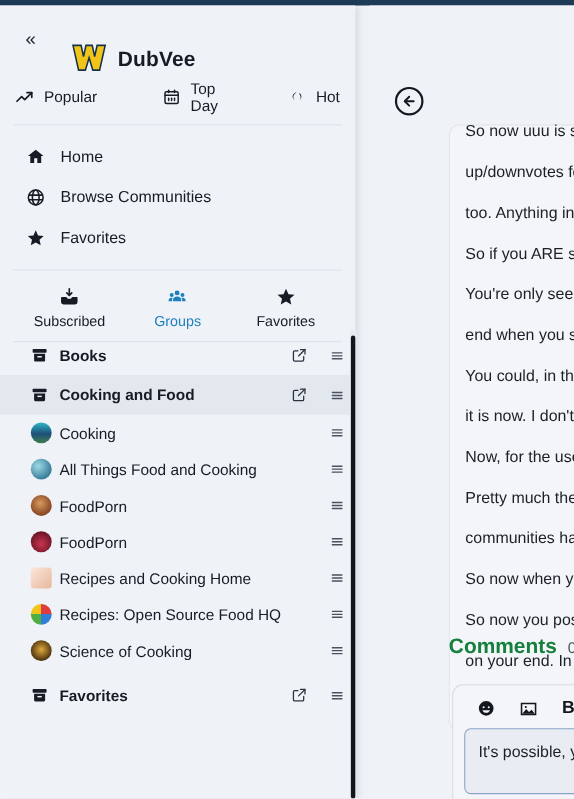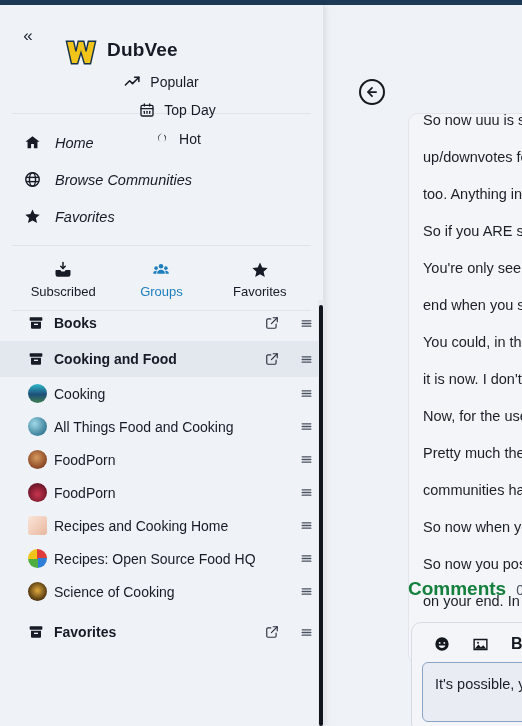--- a/index.html
+++ b/index.html
@@ -99,37 +99,37 @@
   }
   .sb-header {
     height: 62px; display: flex; align-items: center; padding: 0 14px;
     position: relative;
   }
   .collapse-btn {
     width: 28px; height: 28px; display:flex; align-items:center; justify-content:center;
     font-size: 17px; color: #1b2230; cursor: pointer; background: none; border: none;
     font-family: "Liberation Sans", sans-serif;
   }
-  .brand { display:flex; align-items:flex-start; gap: 9px; margin-left: 22px; margin-top: 32px; }
+  .brand { display:flex; align-items:flex-end; gap: 9px; margin-left: 22px; margin-top: 32px; }
   .brand-name { font-size: 19px; font-weight: bold; color: #161b26; letter-spacing: .2px; }
 
   .sortbar {
     display: flex; align-items: center; height: 42px;
-    padding: 0 0; gap: 0; flex-direction: column;
+    padding: 0 0; gap: 0;
   }
   .sortitem {
     display: flex; align-items: center; gap: 9px;
     padding: 6px 14px; cursor: pointer;
     font-size: 14px; color: #171c26;
   }
   .sortitem svg { flex: none; }
 
   .divider { height: 1px; background: #dfe3ea; margin: 4px 12px; }
 
-  .navlist { padding: 6px 0 2px 0; font-style: italic; }
+  .navlist { padding: 6px 0 2px 0; }
   .navitem {
     display: flex; align-items: center; gap: 14px;
     height: 37px; padding: 0 24px; cursor: pointer;
     font-size: 14.5px; color: #161b26;
   }
   .navitem svg { flex: none; }
 
   .tabs {
     display: flex; align-items: stretch; height: 56px; padding: 4px 14px 0 14px;
   }

